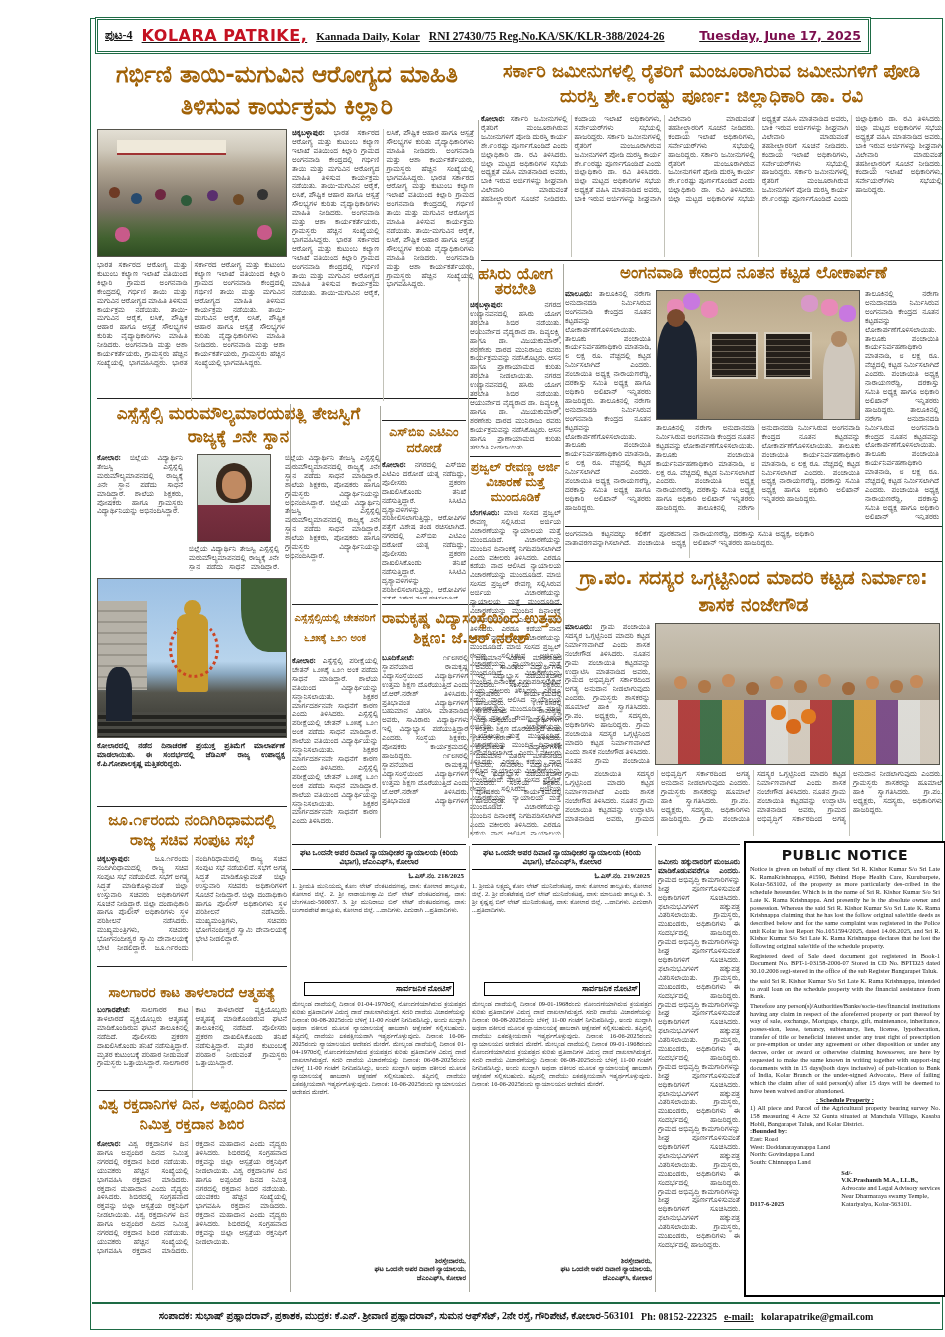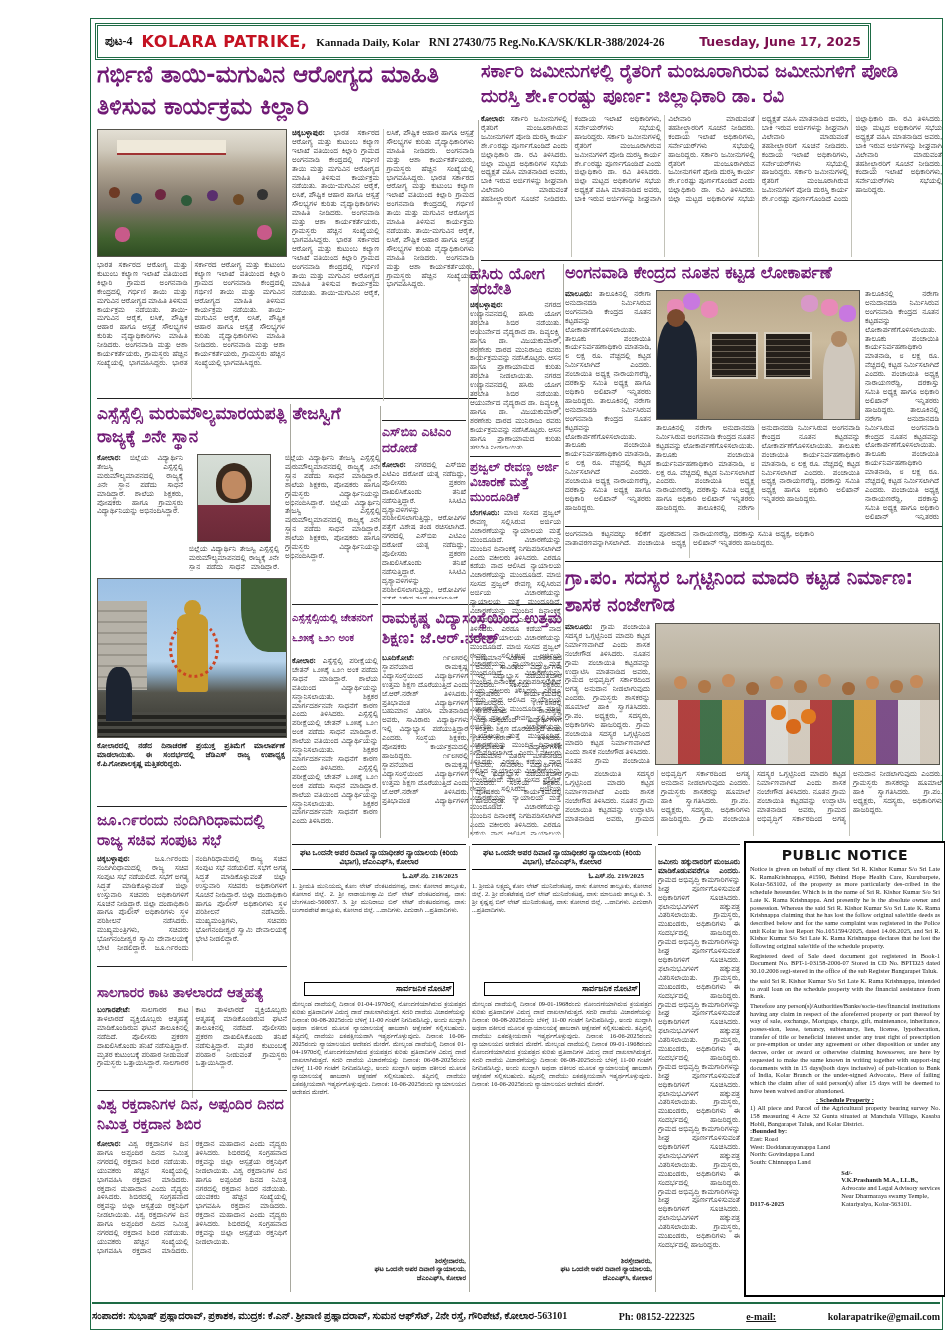--- a/index.html
+++ b/index.html
@@ -1,59 +1,59 @@
 <!DOCTYPE html>
 <html><head>
 <meta charset="utf-8">
 <style>
   html,body{margin:0;padding:0;background:#fdfdfa;}
   #page{position:relative;width:945px;height:1337px;background:#ffffff;overflow:hidden;
         font-family:"Liberation Serif",serif;color:#151515;}
   .abs{position:absolute;}
   .frame{border:1.5px solid #1e6b45;}
-  .hl{font-family:"DejaVu Sans",sans-serif;font-weight:800;text-align:left;color:#701a75;overflow:hidden;margin:0;}
+  .hl{font-family:"DejaVu Sans",sans-serif;font-weight:800;text-align:center;color:#a16207;overflow:hidden;margin:0;}
   .bt{font-size:7.3px;line-height:8.9px;text-align:justify;color:#1a1a1a;overflow:hidden;word-break:break-word;}
   .dl{font-weight:bold;}
   .cols2{column-count:2;column-gap:7px;column-rule:1px solid #c2c2b8;}
   .cols3{column-count:3;column-gap:7px;column-rule:1px solid #c2c2b8;}
   .cols4{column-count:4;column-gap:7px;column-rule:1px solid #c2c2b8;}
   .cols5{column-count:5;column-gap:7px;column-rule:1px solid #c2c2b8;}
   .vr{position:absolute;width:1px;background:#a8a89e;}
   .ph{position:relative;border:1px solid #55544c;overflow:hidden;background:#cfc9bb;}
   .dots{position:absolute;width:5px;height:5px;border-radius:50%;}
   .caption{font-size:7.4px;line-height:9px;text-align:justify;font-weight:bold;color:#202020;overflow:hidden;}
   
   .masthead{display:flex;align-items:center;gap:9px;padding:0 7px;background:#fff;overflow:hidden;
             border:3px double #1e6b45;white-space:nowrap;}
   .mh-page{font-size:12px;font-weight:bold;}
   .mh-brand{font-family:"DejaVu Sans",sans-serif;font-size:16px;font-weight:800;letter-spacing:.5px;}
   .mh-sub{font-size:11px;font-weight:bold;}
   .mh-reg{font-size:11.5px;font-weight:bold;}
   .mh-date{font-size:12.5px;font-weight:800;margin-left:auto;font-family:"DejaVu Sans",sans-serif;}
   
   .n-head{font-weight:bold;text-align:center;font-size:7.6px;line-height:9.4px;border-bottom:1px solid #000;padding:1px 0 2px;}
-  .n-case{text-align:right;font-size:7px;font-weight:bold;margin:2px 8px;}
+  .n-case{text-align:right;font-size:7px;font-weight:bold;margin:2px 2px;}
   .n-bt{font-size:6.4px;line-height:8px;text-align:justify;overflow:hidden;}
   .n-sub{border:1px solid #000;text-align:right;font-weight:bold;font-size:8px;margin:4px 12px;padding:1px;}
   .n-sig{text-align:right;font-size:6.7px;line-height:8.4px;font-weight:bold;margin-top:5px;}
   .pn{border:2px solid #000;padding:3px 4px;background:#fff;}
   .pn-title{text-align:center;font-weight:800;font-size:14px;font-family:"DejaVu Sans",sans-serif;letter-spacing:.5px;margin:1px 0 2px;}
   .pn-bt{font-size:6.4px;line-height:7.7px;text-align:justify;}
   .pn-b{font-weight:bold;}
   .footer{display:flex;align-items:center;justify-content:center;gap:7px;border-top:2px solid #1e6b45;
           font-size:10px;font-weight:bold;white-space:nowrap;overflow:hidden;}
 </style>
 </head>
 <body>
 
 <div id="page">
 
   <div class="abs frame" style="left:90px;top:18px;width:851px;height:1310px;"></div>
 
-  <div class="abs masthead" style="left:95px;top:23px;width:756px;height:31px;">
+  <div class="abs masthead" style="left:95px;top:17px;width:756px;height:31px;text-decoration:underline;">
     <span class="mh-page">ಪುಟ-4</span>
     <span class="mh-brand" style="color:#c41222">KOLARA PATRIKE,</span>
     <span class="mh-sub">Kannada Daily, Kolar</span>
     <span class="mh-reg">RNI 27430/75 Reg.No.KA/SK/KLR-388/2024-26</span>
     <span class="mh-date" style="color:#7c0e4e">Tuesday, June 17, 2025</span>
   </div>
 
   <section class="abs" style="left:97px;top:58px;width:380px;height:340px;border-bottom:1px solid #222;">
     <h1 class="hl" style="font-size:23px;line-height:32px;height:66px;">ಗರ್ಭಿಣಿ ತಾಯಿ-ಮಗುವಿನ ಆರೋಗ್ಯದ ಮಾಹಿತಿ ತಿಳಿಸುವ ಕಾರ್ಯಕ್ರಮ ಕಿಲ್ಲಾರಿ</h1>
     <div style="display:flex;gap:5px;margin-top:5px;">
@@ -233,20 +233,20 @@
   </section>
 
   <div class="vr" style="left:478px;top:120px;height:276px;"></div>
   <div class="vr" style="left:290px;top:404px;height:888px;"></div>
   <div class="vr" style="left:380px;top:406px;height:432px;"></div>
   <div class="vr" style="left:468px;top:266px;height:572px;"></div>
   <div class="vr" style="left:563px;top:264px;height:574px;"></div>
   <div class="vr" style="left:469px;top:846px;height:446px;"></div>
   <div class="vr" style="left:655px;top:846px;height:446px;"></div>
 
-  <div class="abs footer" style="left:92px;top:1302px;width:848px;height:24px;justify-content:space-between;">
+  <div class="abs footer" style="left:92px;top:1302px;width:848px;height:24px;">
     <span>ಸಂಪಾದಕ: ಸುಭಾಷ್ ಪ್ರಹ್ಲಾದರಾವ್, ಪ್ರಕಾಶಕ, ಮುದ್ರಕ: ಕೆ.ಎನ್. ಶ್ರೀವಾಣಿ ಪ್ರಹ್ಲಾದರಾವ್, ಸುಮನ ಆಫ್‌ಸೆಟ್, 2ನೇ ರಸ್ತೆ, ಗೌರಿಪೇಟೆ, ಕೋಲಾರ-563101</span>
     <span>Ph: 08152-222325</span>
     <span style="text-decoration:underline;">e-mail:</span>
     <span>kolarapatrike@gmail.com</span>
   </div>
 
 </div>
 
 </body></html>

